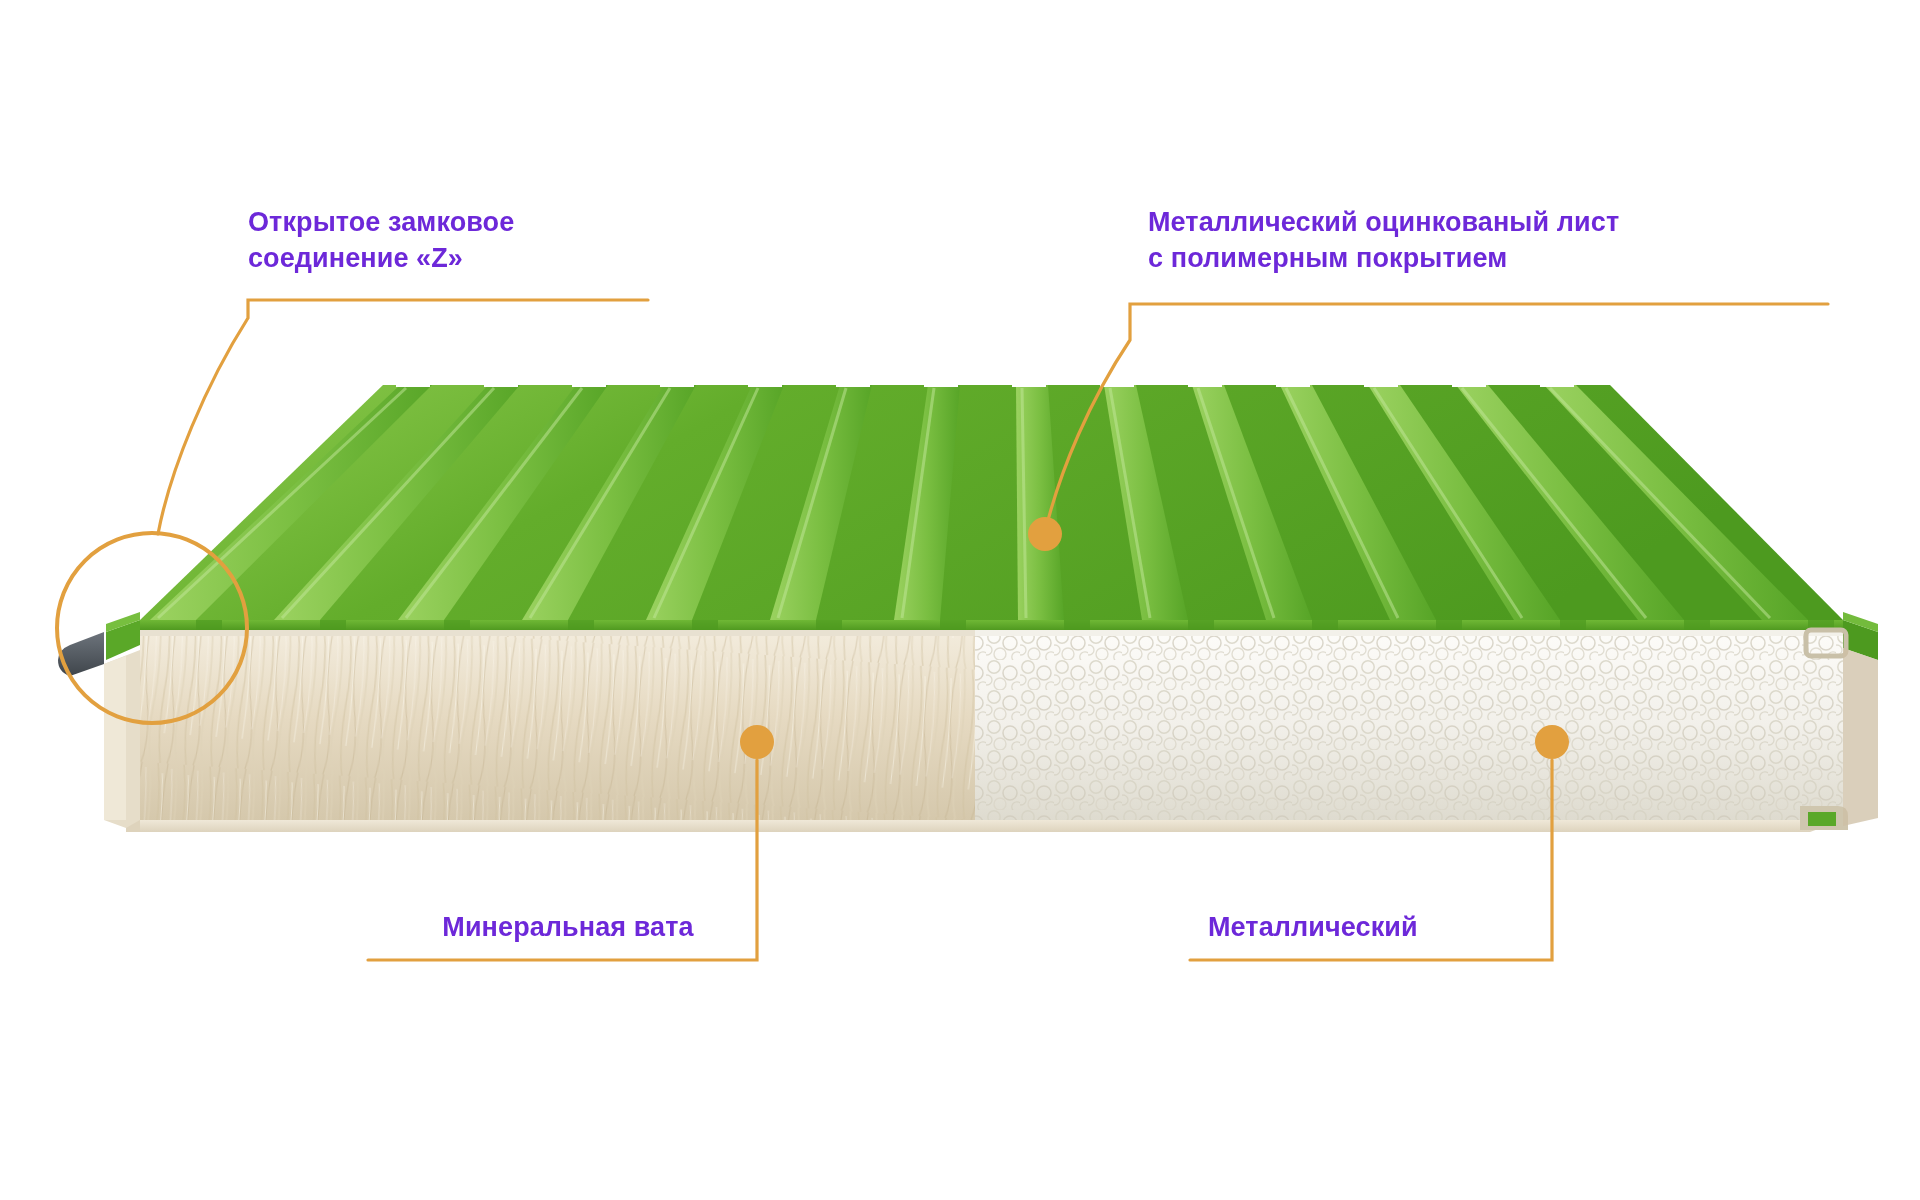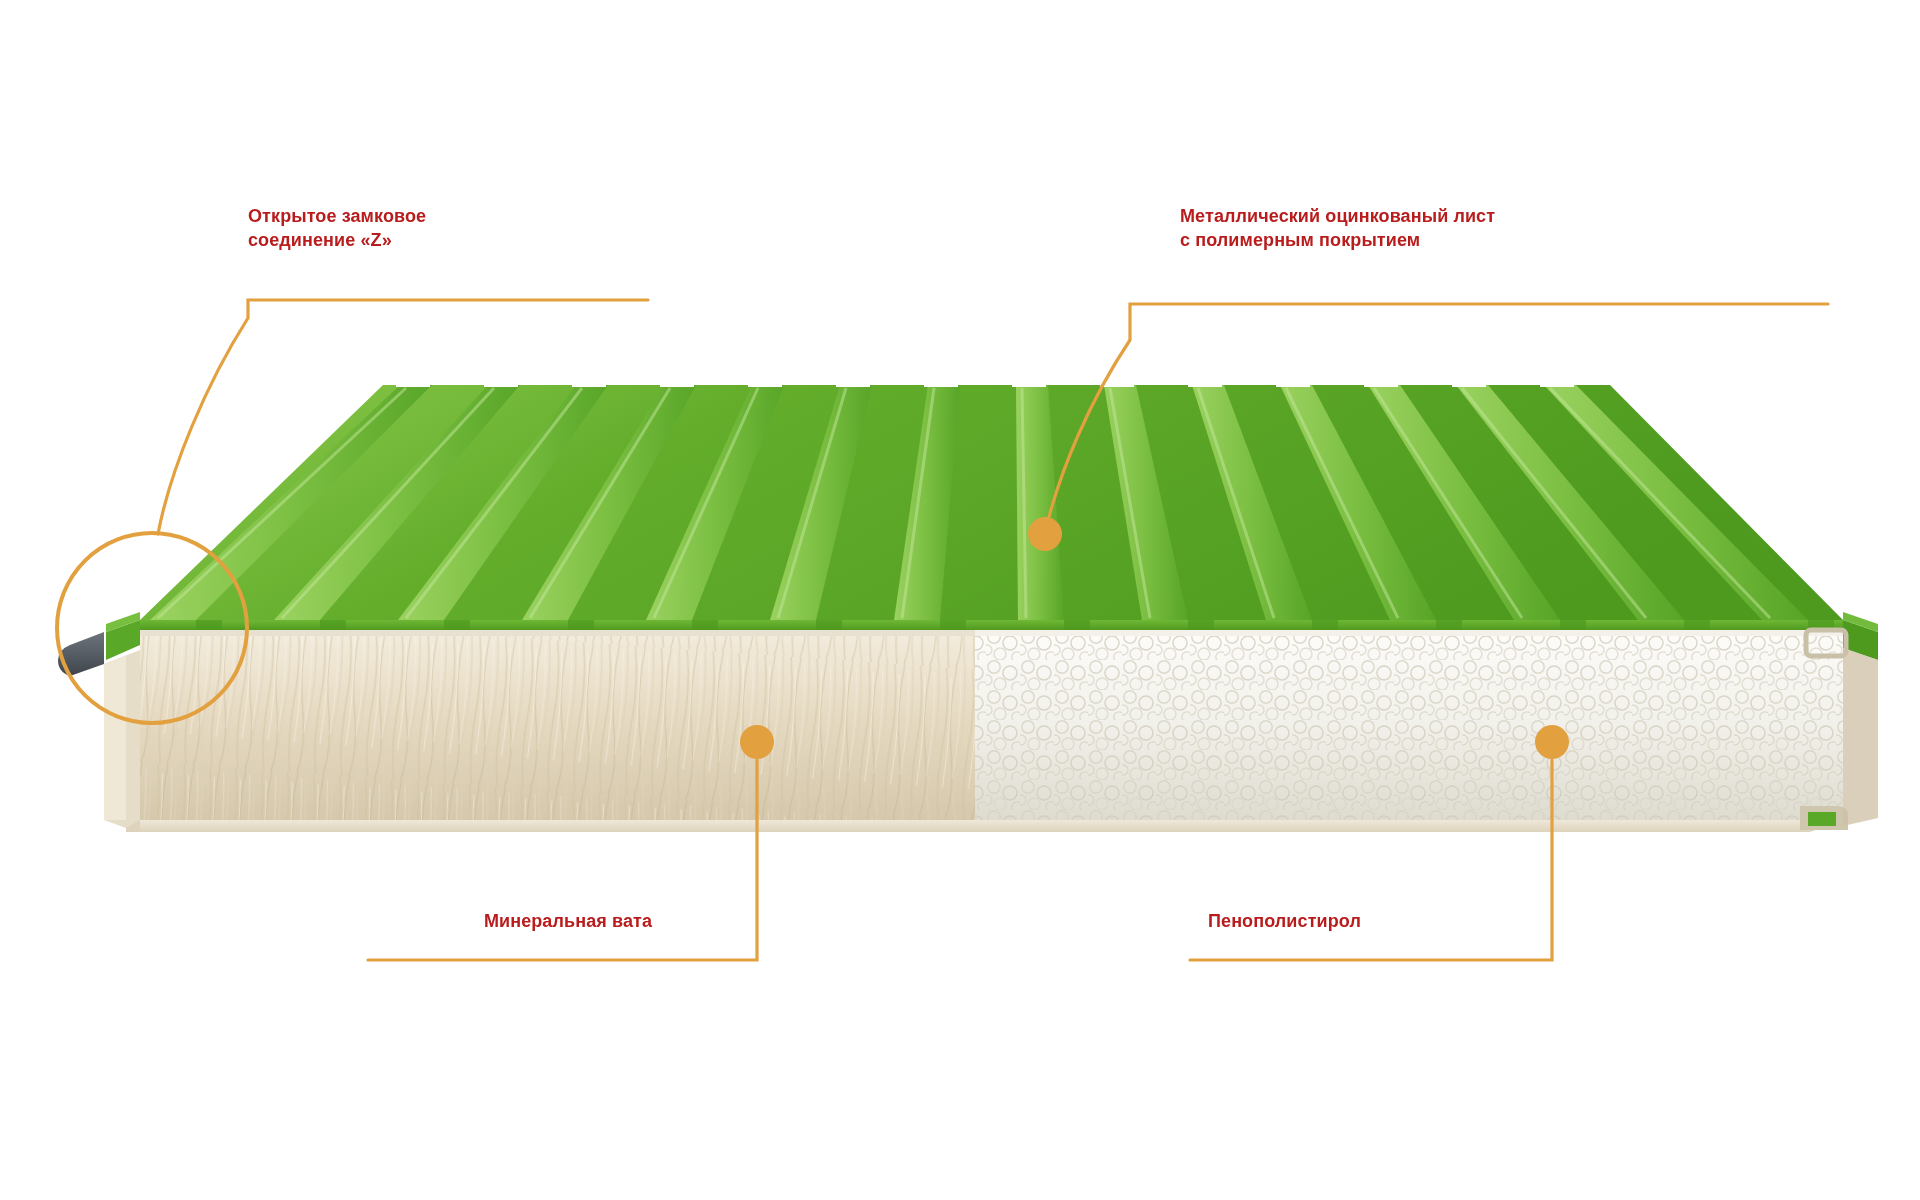--- a/index.html
+++ b/index.html
@@ -16,29 +16,29 @@
     height: 1200px;
     background: #ffffff;
   }
   #artboard {
     position: absolute;
     left: 0; top: 0;
     width: 1920px; height: 1200px;
   }
   .label {
     position: absolute;
-    color: #b91c1c;
+    color: #6d28d9;
     font-weight: bold;
-    font-size: 18px;
+    font-size: 27px;
     line-height: 1.33;
     letter-spacing: 0.1px;
     white-space: pre-line;
   }
   #label-lock      { left: 248px;  top: 205px;  width: 360px; text-align: left; }
-  #label-sheet     { left: 1180px; top: 205px;  width: 660px; text-align: left; }
+  #label-sheet     { left: 1148px; top: 205px;  width: 660px; text-align: left; }
   #label-wool      { left: 388px;  top: 910px;  width: 360px; text-align: center; }
   #label-eps       { left: 1208px; top: 910px;  width: 360px; text-align: left; }
 </style>
 </head>
 <body>
 
 <div id="stage">
 
   <svg id="artboard" viewBox="0 0 1920 1200">
     <defs>
@@ -238,15 +238,15 @@
   </svg>
 
   <div class="label" id="label-lock">Открытое замковое
 соединение «Z»</div>
 
   <div class="label" id="label-sheet">Металлический оцинкованый лист
 с полимерным покрытием</div>
 
   <div class="label" id="label-wool">Минеральная вата</div>
 
-  <div class="label" id="label-eps">Пенополистирол</div>
+  <div class="label" id="label-eps">Металлический</div>
 
 </div>
 
 </body></html>

